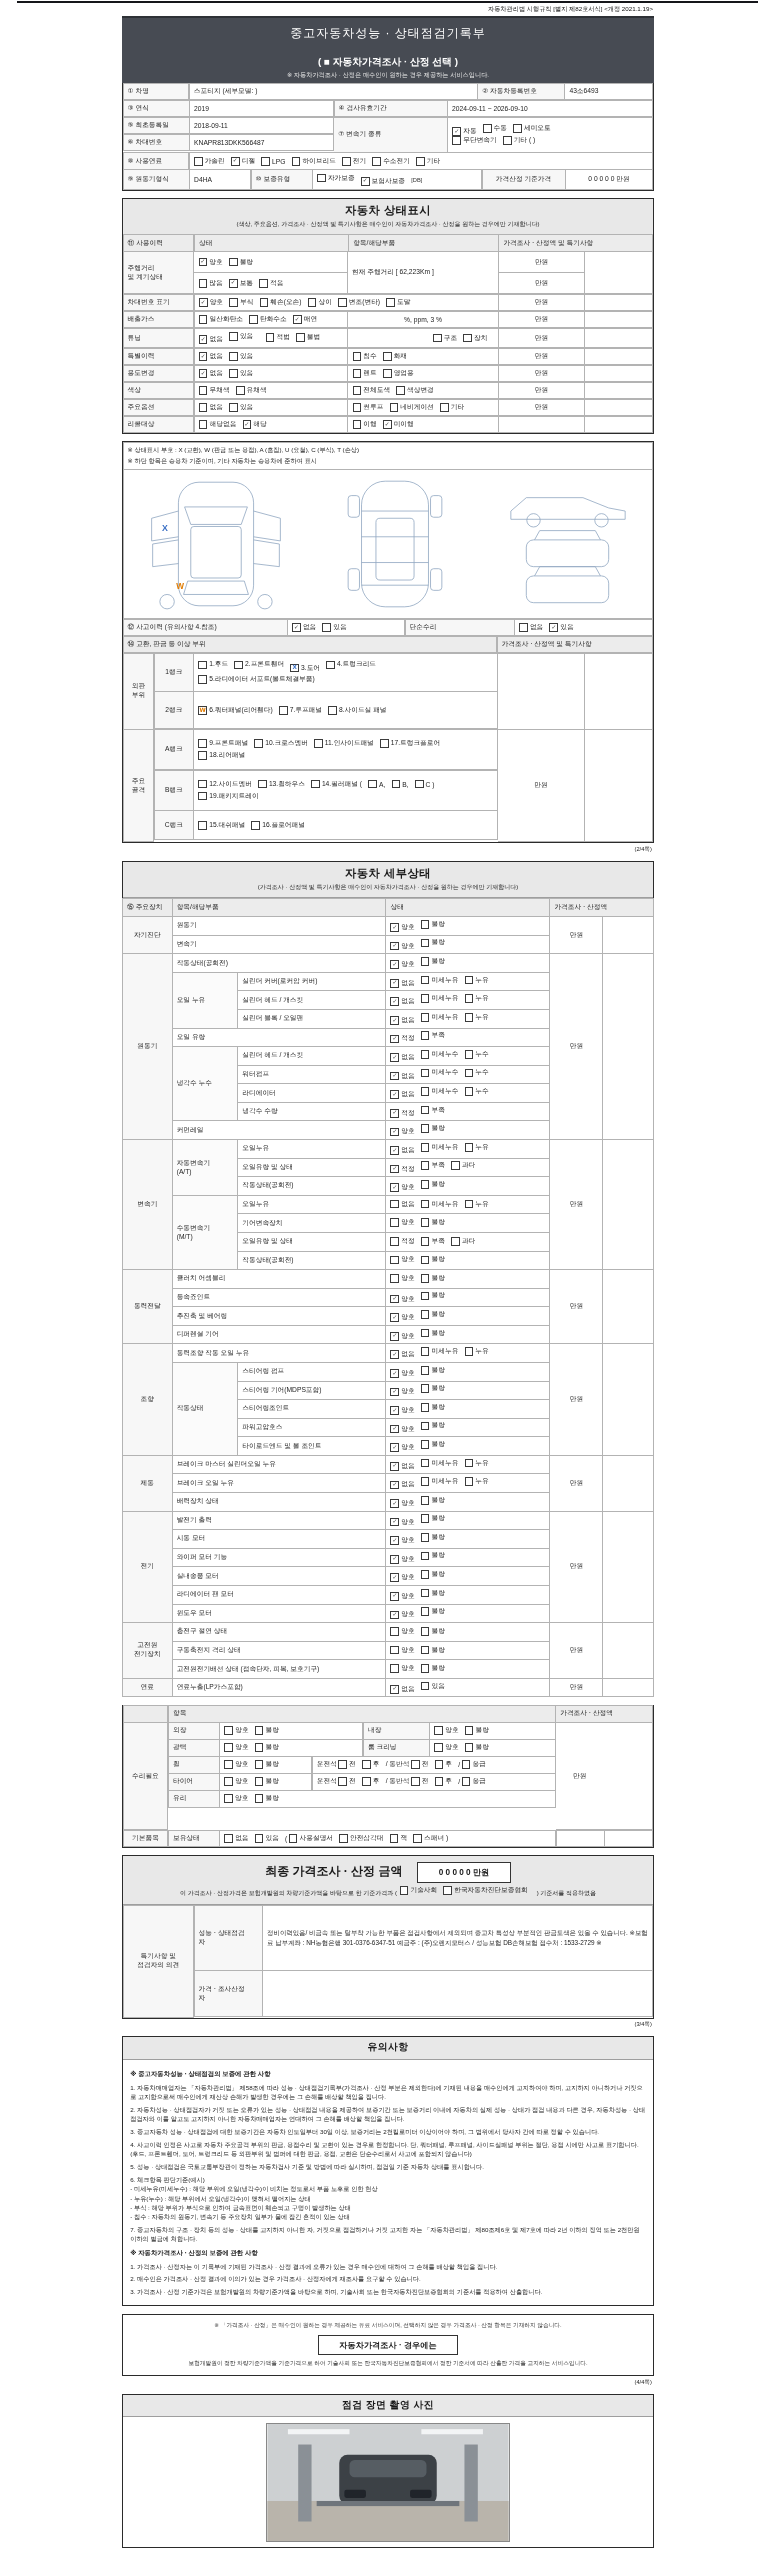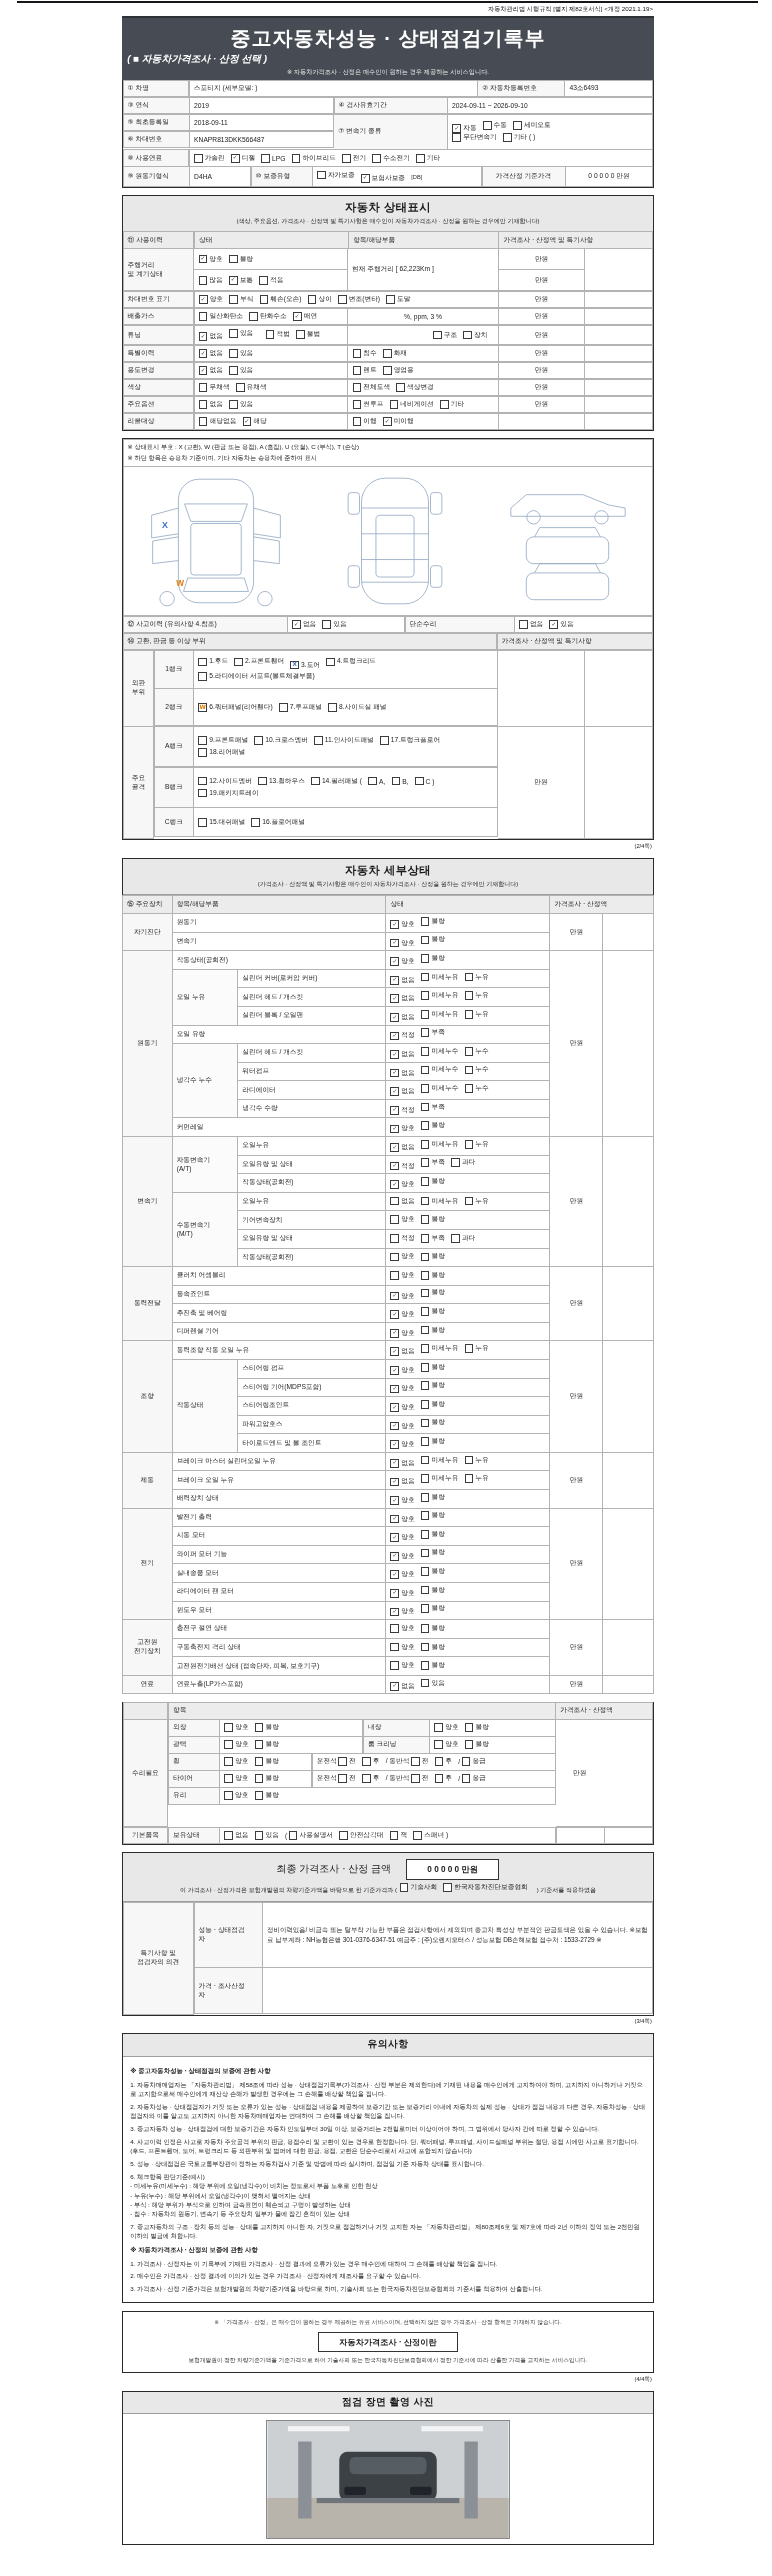--- a/index.html
+++ b/index.html
@@ -2,22 +2,22 @@
 <html style="font-size:8.2px"><head>
 <meta charset="utf-8">
 <style>
   html,body{margin:0;padding:0;background:#fff;}
   body{width:773px;font-family:"Liberation Sans","DejaVu Sans",sans-serif;color:#1a1a1a;-webkit-font-smoothing:none;}
   .top-rule{position:absolute;left:17px;right:14.4px;top:1px;height:1.5px;background:#15161a;}
   .doc{width:532px;margin-left:122px;padding-top:4.1px;padding-bottom:10.3px;}
   .form-ref{text-align:right;font-size:6.2px;padding:1px 1px 1.5px 0;color:#111;}
   
   .dark{background:#474b53;color:#fff;border-top:2.1px solid #2e3136;padding:7.2px 5.2px 3.1px 5.2px;}
-  .dark .t1{text-align:center;font-size:20px;font-weight:bold;letter-spacing:1px;}
-  .dark .t2{font-size:9.8px;font-weight:bold;margin-top:1px;font-style:italic;}
+  .dark .t1{text-align:center;font-size:12px;font-weight:normal;letter-spacing:1px;}
+  .dark .t2{text-align:center;font-size:9.8px;font-weight:bold;margin-top:14px;}
   .dark .t3{text-align:center;font-size:6.2px;margin-top:2.6px;color:#e8e8e8;}
   .dark .no{font-size:7.2px;font-weight:bold;text-align:left;padding:7.2px 1px 1px 1px;}
   
   .ftab{border:1px solid #2b2b2b;border-top:none;background:#fff;}
   .ftab.sep{border-top:1px solid #2b2b2b;margin-top:7.2px;}
   .band{background:#e8e8e8;border-bottom:0.5px solid #9e9e9e;padding:4.1px 3.1px 4.6px 3.1px;}
   .band .bt{text-align:center;font-size:11.3px;font-weight:bold;letter-spacing:0.5px;}
   .band .bs{text-align:center;font-size:6px;margin-top:2.1px;color:#222;}
   .fr{display:flex;}
   .c{border:0.5px solid #b3b3b3;margin-top:-0.5px;margin-left:-0.5px;padding:3.1px 4.1px;font-size:6.7px;display:flex;align-items:center;box-sizing:border-box;background:#fff;min-height:17.5px;}
@@ -1329,21 +1329,21 @@
           </span>
         </div>
       <div class="c" style="width:49px"></div>
       <div class="c" style="width:49px"></div>
     </div>
   </div>
 
   <div class="ftab sep">
     <div class="band" style="padding:6.2px 3.1px">
       <div style="text-align:center">
-        <span style="font-size:10px;font-weight:normal">최종 가격조사 · 산정 금액</span>
+        <span style="font-size:12px;font-weight:bold">최종 가격조사 · 산정 금액</span>
         <span class="pricebox-inner" style="margin-left:12.4px;background:#fff">0  0  0  0  0 만원</span>
       </div>
       <div style="text-align:center;font-size:6px;margin-top:3.6px">
         <span>이 가격조사 · 산정가격은 보험개발원의 차량기준가액을 바탕으로 한 기준가격과 (</span>
         <span style="margin:0 1px"><span class="cbi">
               <b class="bx"></b>
               <u class="lb">기술사회</u>
             </span><span class="cbi">
               <b class="bx"></b>
               <u class="lb">한국자동차진단보증협회</u>
@@ -1394,21 +1394,21 @@
       <div>
           <p class="ni">1.  가격조사 · 산정자는 이 기록부에 기재된 가격조사 · 산정 결과에 오류가 있는 경우 매수인에 대하여 그 손해를 배상할 책임을 집니다.</p>
           <p class="ni">2.  매수인은 가격조사 · 산정 결과에 이의가 있는 경우 가격조사 · 산정자에게 재조사를 요구할 수 있습니다.</p>
           <p class="ni">3.  가격조사 · 산정 기준가격은 보험개발원의 차량기준가액을 바탕으로 하며, 기술사회 또는 한국자동차진단보증협회의 기준서를 적용하여 산출합니다.</p>
         </div>
     </div>
   </div>
 
   <div class="ftab sep" style="padding:7.2px 5.2px;text-align:center;border-top:1px solid #2b2b2b">
     <div class="small" style="margin-bottom:5.2px">※ 「가격조사 · 산정」은 매수인이 원하는 경우 제공하는 유료 서비스이며, 선택하지 않은 경우 가격조사 · 산정 항목은 기재하지 않습니다.</div>
-    <div class="pricebox-inner">자동차가격조사 · 산정이란</div>
+    <div class="pricebox-inner">자동차가격조사 · 경우에는</div>
     <div class="small" style="margin-top:5.2px">보험개발원이 정한 차량기준가액을 기준가격으로 하여 기술사회 또는 한국자동차진단보증협회에서 정한 기준서에 따라 산출한 가격을 고지하는 서비스입니다.</div>
   </div>
   <div class="pgmark">(4/4쪽)</div>
 
   <div class="ftab sep">
     <div class="band">
       <div class="bt" style="font-size:9.8px">점검 장면 촬영 사진</div>
     </div>
     <svg class="photo" width="242" height="117" viewBox="0 0 470 228">
       <rect width="470" height="228" fill="#cdd0d2"></rect>

